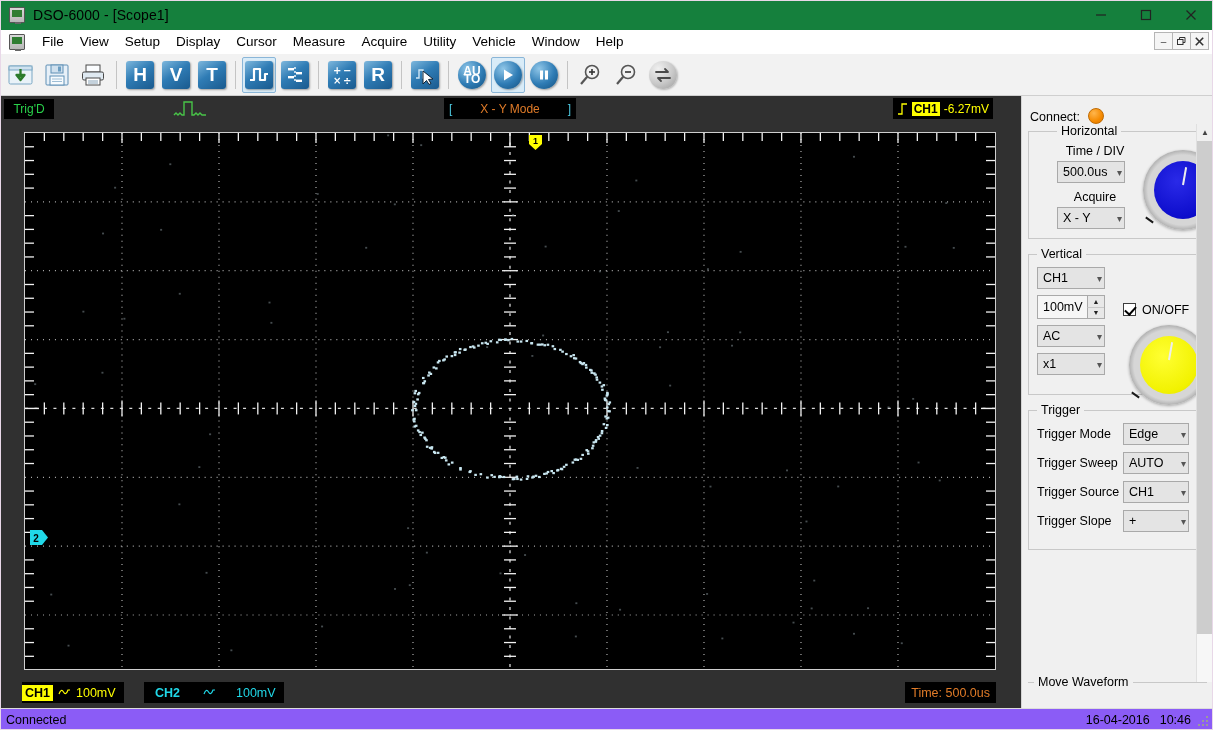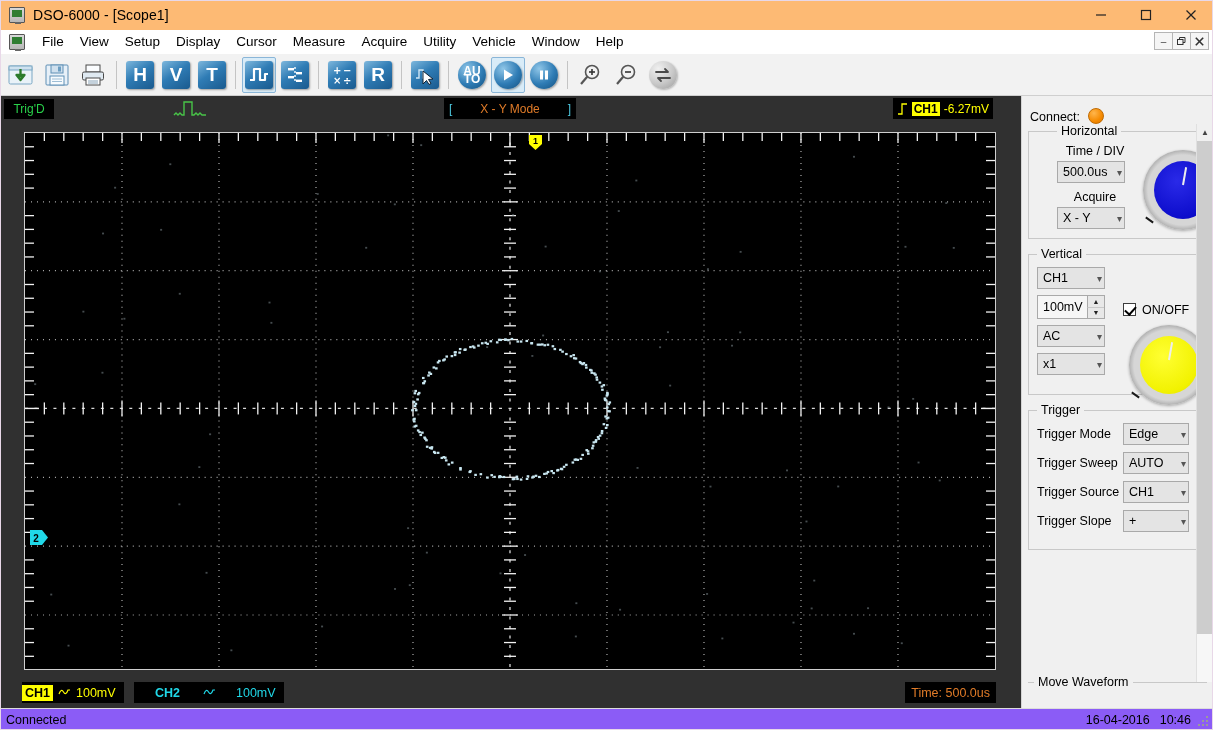--- a/index.html
+++ b/index.html
@@ -14,21 +14,21 @@
     position: relative;
     width: 1213px; height: 730px;
     background: #f0f0f0;
     display: flex;
     flex-direction: column;
   }
 
   
   .titlebar {
     height: 30px;
-    background: #fdba74;
+    background: #15803d;
     display: flex;
     align-items: center;
     flex: 0 0 30px;
     position: relative;
     border-bottom: 0px;
   }
   .titlebar .app-icon {
     width: 16px; height: 16px;
     margin-left: 9px; margin-right: 8px;
     position: relative;
@@ -275,21 +275,21 @@
     gap: 5px;
     font-size: 12.5px;
   }
   .chtag .name {
     font-weight: bold;
     padding: 1px 3px;
   }
   .ch1tag { left: 22px; }
   .ch1tag .name { background: #ffff00; color: #000; }
   .ch1tag .wave, .ch1tag .val { color: #ffff00; }
-  .ch2tag { left: 134px; padding-left: 18px; gap: 20px; }
+  .ch2tag { left: 144px; padding-left: 8px; gap: 20px; }
   .ch2tag .name { color: #20d8e8; }
   .ch2tag .wave, .ch2tag .val { color: #20d8e8; }
   .timetag {
     position: absolute;
     right: 25px; top: 4px;
     height: 21px;
     background: #000;
     color: #e07b28;
     font-size: 12.5px;
     display: flex; align-items: center;

